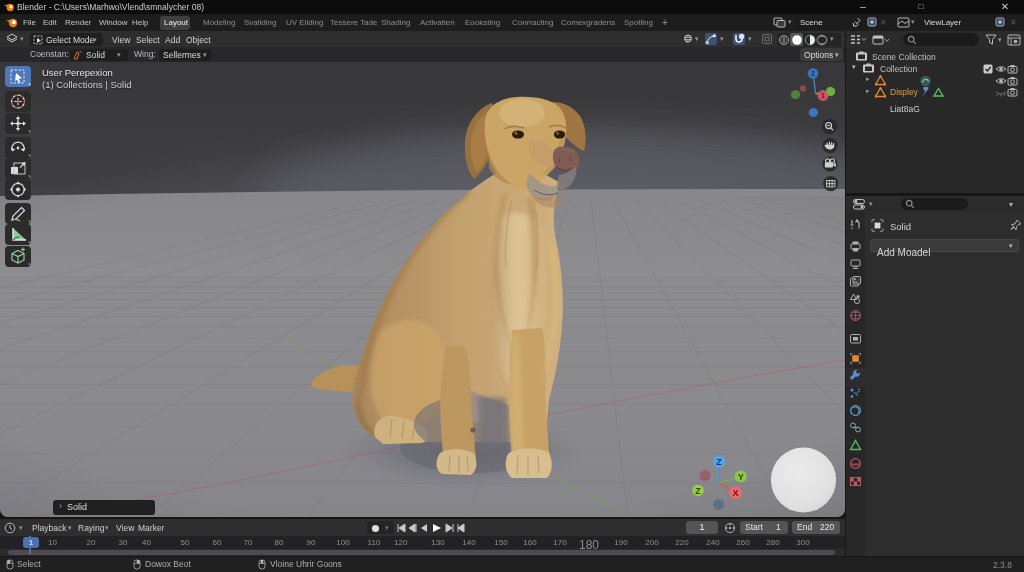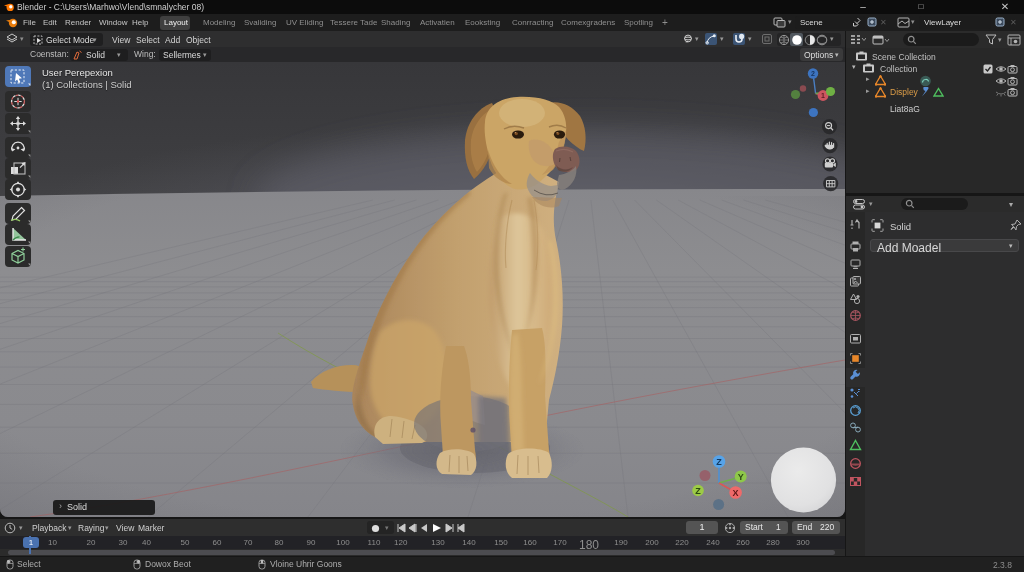--- a/index.html
+++ b/index.html
@@ -699,21 +699,21 @@
 
   <svg class="abs" style="left:25px;top:23px" width="13" height="13" viewBox="0 0 13 13">
         <path d="M1,3.5 v-2 a0.8,0.8 0 0 1 0.8,-0.8 h2 M9.2,0.7 h2 a0.8,0.8 0 0 1 0.8,0.8 v2 M12,9.5 v2 a0.8,0.8 0 0 1 -0.8,0.8 h-2 M3.8,12.3 h-2 a0.8,0.8 0 0 1 -0.8,-0.8 v-2" fill="none" stroke="#a5a5a5"></path>
         <rect x="3.6" y="3.6" width="5.8" height="5.8" fill="#d8d8d8"></rect>
       </svg>
   <span class="abs" style="left:44px;top:25px;color:#d2d2d2;font-size:9.5px;">Solid</span>
   <svg class="abs" style="left:164px;top:23px" width="12" height="12" viewBox="0 0 12 12">
         <path d="M7,1 L11,5 L8.5,5.5 L6.5,7.5 L6,11 L4,8 L1,10.5 L3.5,7.2 L1.5,5.5 L5,5 Z" fill="none" stroke="#b0b0b0"></path>
       </svg>
   <div class="abs" style="left:24px;top:43px;width:149px;height:13px;background:#3a3a3b;border:1px solid #48484a;border-radius:3px;">
-    <span class="abs" style="left:6px;top:1px;color:#d8d8d8;font-size:12px;">Add Moadel</span>
+    <span class="abs" style="left:6px;top:7px;color:#d8d8d8;font-size:10px;">Add Moadel</span>
     <span class="abs" style="left:138px;top:2px;color:#bbb;font-size:7px;">▾</span>
   </div>
 </div>
 
 <div id="timeline">
   <div class="abs" style="left:0;top:0;width:845px;height:17px;background:#2e2e2e;"></div>
   <svg class="abs" style="left:4px;top:3px" width="14" height="12" viewBox="0 0 14 12">
         <circle cx="6" cy="6" r="4.8" fill="#2a2a2a" stroke="#bbb"></circle>
         <path d="M6,3 v3 l2.2,1.4" fill="none" stroke="#bbb"></path>
       </svg>

